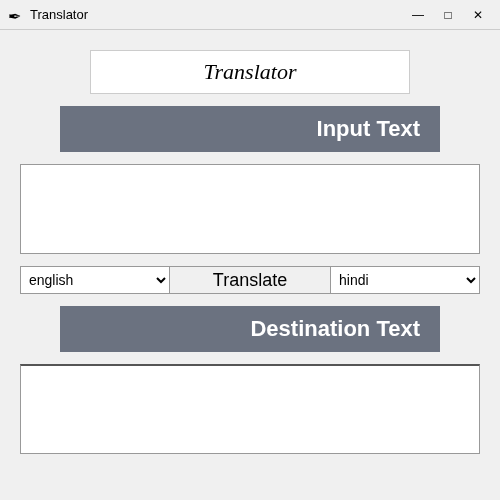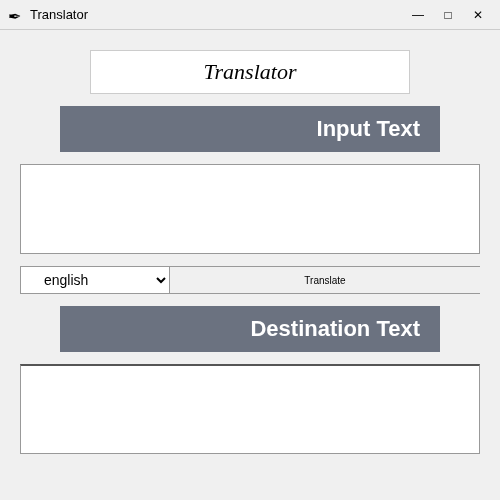--- a/index.html
+++ b/index.html
@@ -107,33 +107,33 @@
       width: 460px;
       gap: 0;
     }
 
     .lang-select {
       width: 150px;
       height: 28px;
       border: 1px solid #999;
       background: white;
       font-size: 14px;
-      padding: 2px 19px;
+      padding: 2px 4px;
       cursor: pointer;
       appearance: auto;
     }
 
     .translate-btn {
       flex: 1;
       height: 28px;
       background: #f0f0f0;
       border: 1px solid #999;
       border-left: none;
       border-right: none;
-      font-size: 10px;
+      font-size: 18px;
       cursor: pointer;
       color: #000;
     }
 
     .text-area-output {
       width: 460px;
       height: 90px;
       background: white;
       border: 1px solid #999;
       border-top: 2px solid #555;
@@ -168,19 +168,26 @@
 
   <div class="controls-row">
     <select class="lang-select">
       <option value="english">english</option>
       <option value="french">french</option>
       <option value="spanish">spanish</option>
       <option value="german">german</option>
       <option value="chinese">chinese</option>
     </select>
     <button class="translate-btn">Translate</button>
+    <select class="lang-select">
+      <option value="hindi">hindi</option>
+      <option value="english">english</option>
+      <option value="french">french</option>
+      <option value="spanish">spanish</option>
+      <option value="german">german</option>
+    </select>
   </div>
 
   <div class="section-header">Destination Text</div>
 
   <textarea class="text-area-output" style=""></textarea>
 
 </div>
 
 </body></html>

